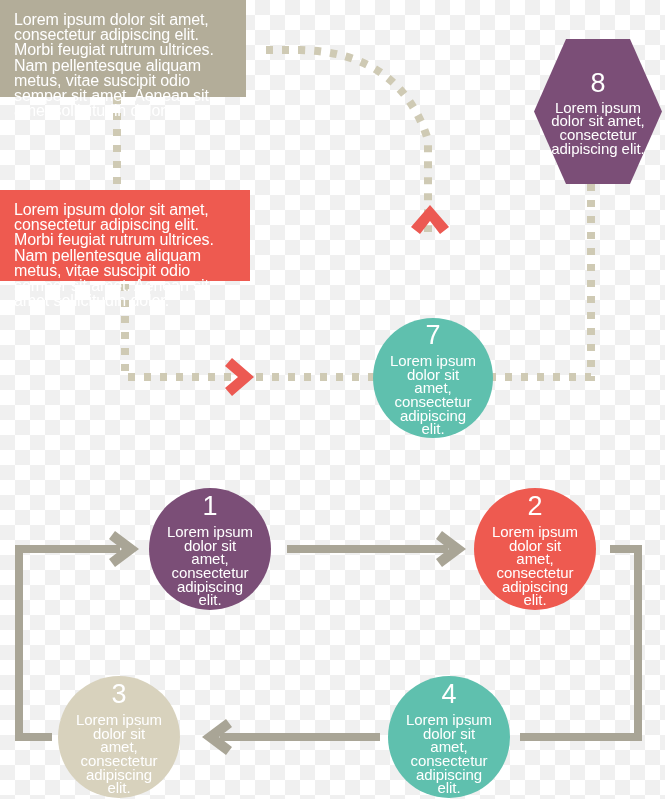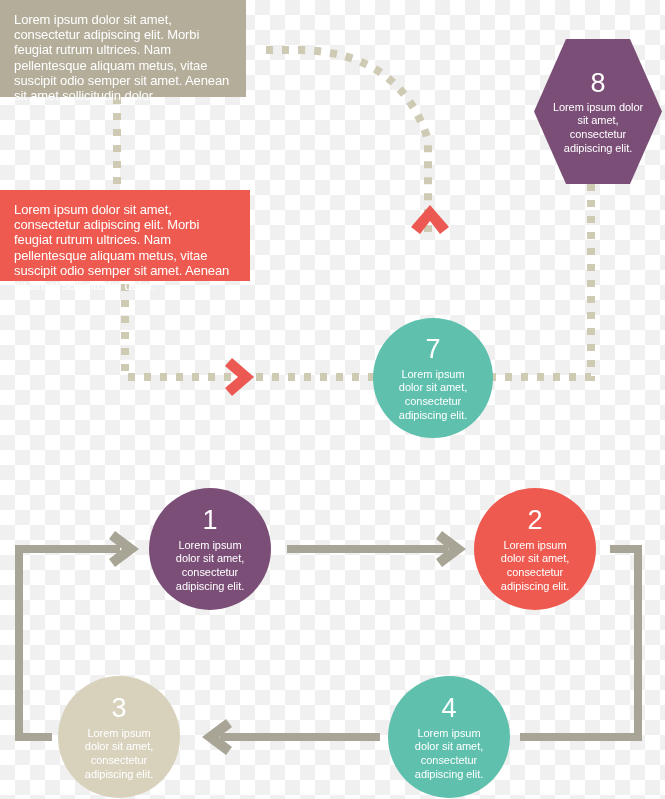--- a/index.html
+++ b/index.html
@@ -31,21 +31,21 @@
     width: 665px;
     height: 799px;
     pointer-events: none;
   }
 
   
   .panel {
     position: absolute;
     box-sizing: border-box;
     color: #ffffff;
-    font-size: 13px;
+    font-size: 16px;
     line-height: 15.2px;
     letter-spacing: -0.1px;
     padding: 12px 16px 12px 14px;
   }
   .panel-top {
     left: 0;
     top: 0;
     width: 246px;
     height: 97px;
     background: #b3ad99;
@@ -70,21 +70,21 @@
     color: #ffffff;
     box-sizing: border-box;
   }
   .node .num {
     font-size: 27px;
     line-height: 30px;
     font-weight: 400;
     margin-bottom: 4px;
   }
   .node .body {
-    font-size: 11px;
+    font-size: 15px;
     line-height: 13.6px;
     padding: 0 16px;
     letter-spacing: -0.05px;
   }
   .circle { border-radius: 50%; }
 
   .node-7 {
     left: 373px; top: 318px;
     width: 120px; height: 120px;
     background: #5fc0ae;

